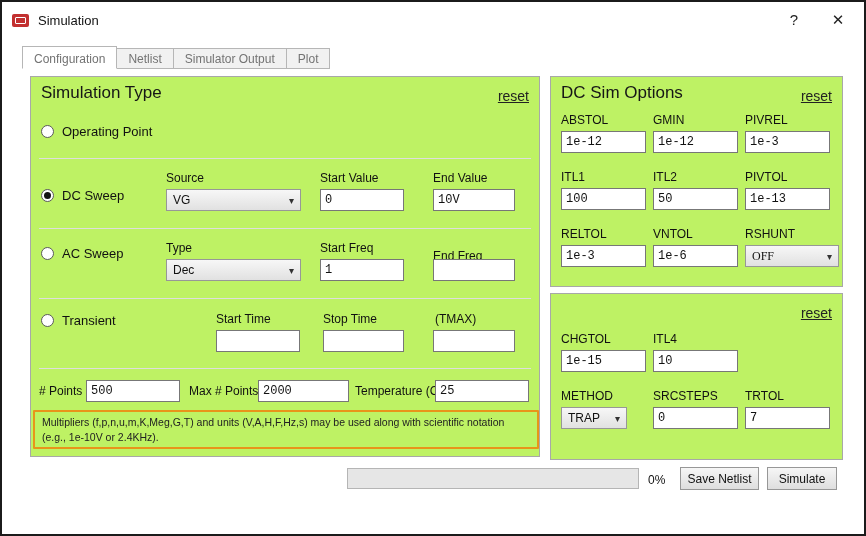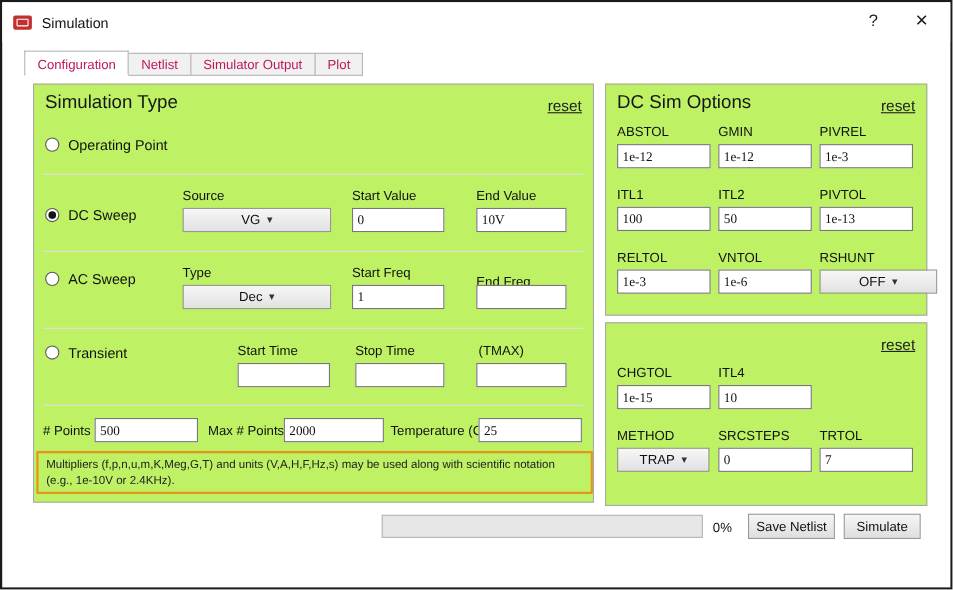--- a/index.html
+++ b/index.html
@@ -16,21 +16,21 @@
     position: relative; margin-right: 9px; flex: 0 0 auto; }
   .app-icon::after { content: ""; position: absolute; left: 3px; top: 3px; right: 3px; bottom: 3px;
     border: 1px solid #ffffff; border-radius: 1px; }
   .win-title { font-size: 13px; color: #111; }
   .tb-spacer { flex: 1; }
   .tb-btn { width: 44px; height: 36px; line-height: 36px; text-align: center;
     font-size: 15px; color: #222; cursor: default; }
   .tb-btn.close { margin-right: 4px; }
   
   .tabs { position: absolute; left: 20px; top: 44px; display: flex; align-items: flex-end; height: 23px; }
-  .tab { font-size: 12px; color: #be185d; background: #f1f1f1; border: 1px solid #b6b6b6;
+  .tab { font-size: 12px; color: #737373; background: #f1f1f1; border: 1px solid #b6b6b6;
     padding: 3px 11px 4px 11px; height: 21px; margin-left: -1px; white-space: nowrap; }
   .tab.active { background: #ffffff; height: 23px; padding-top: 5px; border-bottom-color: #ffffff; z-index: 2; margin-left: 0; }
   
   .group { position: absolute; border: 1px solid #a8a8a8; background: #bef264; }
   .group-title { position: absolute; left: 10px; top: 6px; font-size: 17px; color: #161616; }
   .reset { position: absolute; right: 10px; top: 11px; font-size: 14px; color: #222;
     text-decoration: underline; cursor: pointer; }
   .sim-type { left: 28px; top: 74px; width: 510px; height: 381px; }
   .dc-opts  { left: 548px; top: 74px; width: 293px; height: 211px; }
   .tr-opts  { left: 548px; top: 291px; width: 293px; height: 167px; }
@@ -38,33 +38,33 @@
   
   .radio-row { position: absolute; left: 10px; display: flex; align-items: center; gap: 8px; height: 16px; }
   .radio { width: 13px; height: 13px; border: 1px solid #5a5a5a; border-radius: 50%;
     background: #fff; display: inline-block; position: relative; flex: 0 0 auto; }
   .radio.checked::after { content: ""; position: absolute; left: 2px; top: 2px;
     width: 7px; height: 7px; border-radius: 50%; background: #141414; }
   .radio-label { font-size: 13px; color: #111; white-space: nowrap; }
   
   .flabel { position: absolute; font-size: 12px; color: #111; white-space: nowrap; }
   .field { position: absolute; height: 22px; border: 1px solid #777; background: #fff;
-    font-size: 12px; font-family: Liberation Serif, serif;
+    font-size: 12px; font-family: Liberation Mono, monospace;
     padding: 0 4px; color: #111; }
   .dropdown { position: absolute; height: 22px; border: 1px solid #979797;
     background: linear-gradient(#f7f7f7, #e1e1e1); display: flex; align-items: center;
-    justify-content: center; padding: 0 6px; font-size: 12px; color: #111; cursor: default; }
+    justify-content: space-between; padding: 0 6px; font-size: 12px; color: #111; cursor: default; }
   .dd-arrow { font-size: 10px; color: #333; margin-left: 6px; }
   
   .opt-grid { position: absolute; left: 10px; top: 36px; display: grid;
     grid-template-columns: 92px 92px 96px; row-gap: 17px; }
   .opt .olabel { font-size: 12px; color: #111; margin-bottom: 4px; white-space: nowrap; }
   .opt .field, .opt .dropdown { position: static; width: 85px; }
-  .opt .dropdown.narrow { width: 84px; }
-  .opt .dropdown.wide { width: 107px; }
+  .opt .dropdown.narrow { width: 66px; }
+  .opt .dropdown.wide { width: 94px; font-family: Liberation Serif, serif; }
   
   .note { position: absolute; left: 2px; top: 333px; width: 506px;
     border: 2px solid #e8941a; padding: 3px 7px; font-size: 10.5px; line-height: 1.4;
     color: #222; border-radius: 1px; }
   
   .progress { position: absolute; left: 345px; top: 466px; width: 292px; height: 21px;
     border: 1px solid #b5b5b5; background: #e6e6e6; }
   .progress-text { position: absolute; left: 646px; top: 471px; font-size: 12px; color: #111; }
   .btn { position: absolute; top: 465px; height: 23px; border: 1px solid #979797;
     background: linear-gradient(#f6f6f6, #dedede); font-size: 12px; color: #111;

